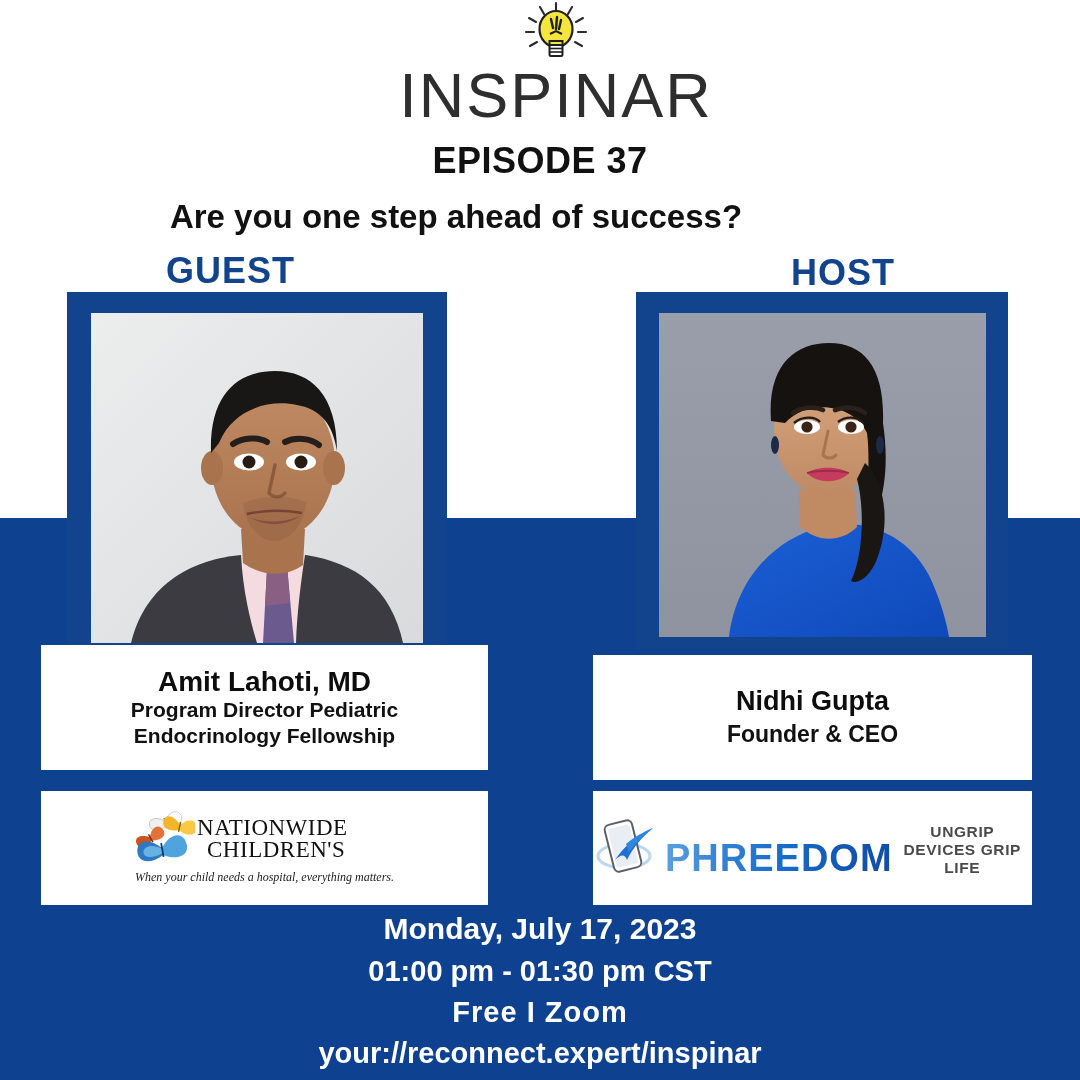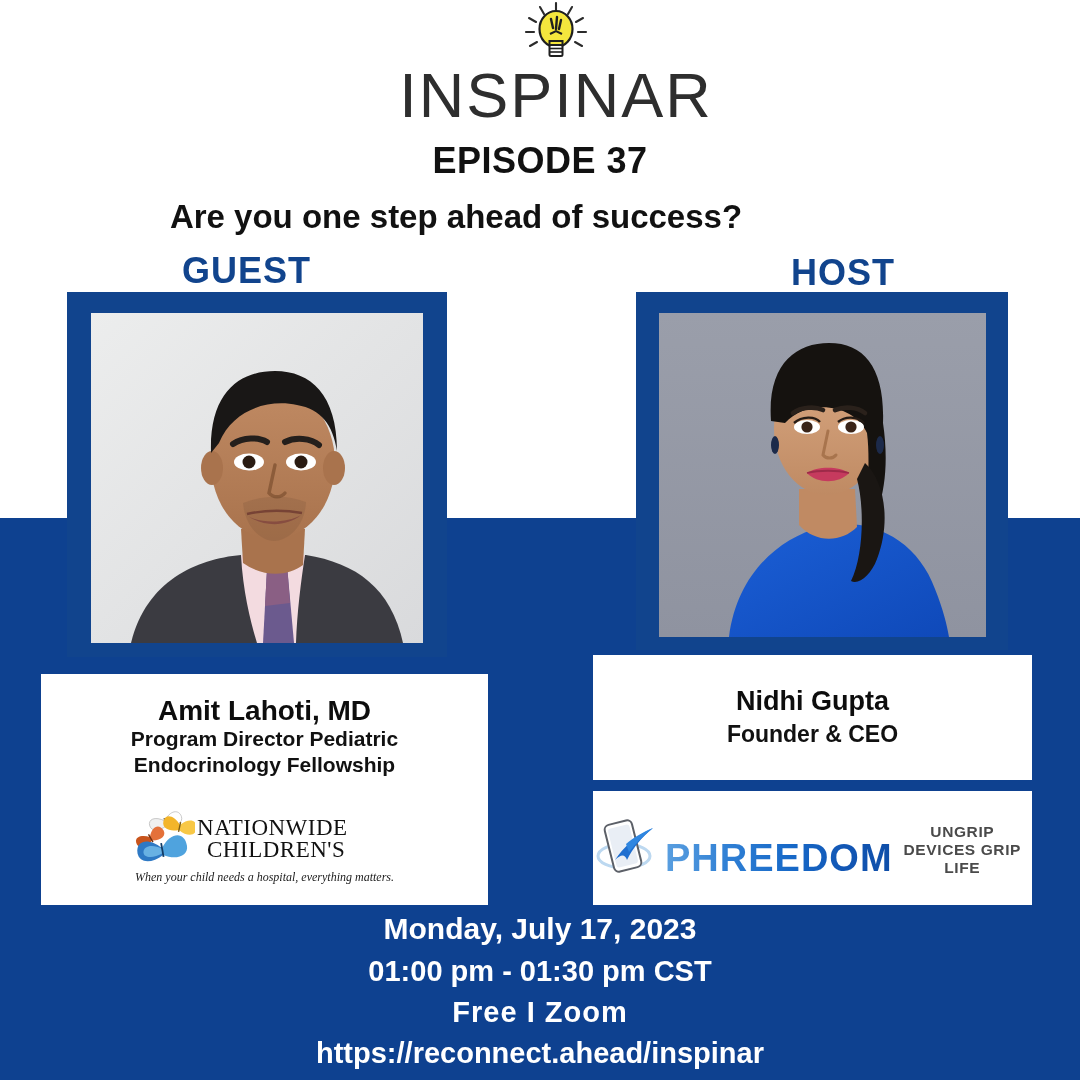--- a/index.html
+++ b/index.html
@@ -38,35 +38,35 @@
   .tagline{
     position:absolute;top:198px;left:0;width:912px;text-align:center;
     font-size:33px;font-weight:bold;color:#111111;
   }
 
   
   .role{
     position:absolute;font-size:36px;font-weight:bold;color:#11448D;
     letter-spacing:1px;
   }
-  .role.guest{top:250px;left:182px;}
+  .role.guest{top:250px;left:166px;}
   .role.host{top:252px;left:791px;}
 
   
   .frame{position:absolute;background:#11448D;}
   .frame.guest{left:67px;top:292px;width:380px;height:365px;}
   .frame.host{left:636px;top:292px;width:372px;height:358px;}
   .photo{position:absolute;overflow:hidden;}
   .photo.guest{left:91px;top:313px;width:332px;height:330px;background:#e3e4e6;}
   .photo.host{left:659px;top:313px;width:327px;height:324px;background:#9499a8;}
 
   
   .card{position:absolute;background:#ffffff;display:flex;flex-direction:column;
         align-items:center;justify-content:center;text-align:center;}
-  .card.name-guest{left:41px;top:674px;width:447px;height:125px;}
+  .card.name-guest{left:41px;top:645px;width:447px;height:125px;}
   .card.name-host{left:593px;top:655px;width:439px;height:125px;}
   .card.logo-guest{left:41px;top:791px;width:447px;height:114px;}
   .card.logo-host{left:593px;top:791px;width:439px;height:114px;}
 
   .person-name{font-size:28px;font-weight:bold;color:#0d0d0d;line-height:1.12;}
   .person-name.host-name{font-size:27px;}
   .person-title{font-size:21px;font-weight:bold;color:#111111;line-height:1.25;}
   .person-title.host-title{font-size:23px;margin-top:4px;}
   .title-line{display:block;}
 
@@ -306,16 +306,16 @@
         <span class="ph-word">PHREEDOM</span>
         <span class="ph-tag">UNGRIP DEVICES GRIP LIFE</span>
       </span>
     </div>
   </div>
 
   <div class="footer">
     <div class="f-date">Monday, July 17, 2023</div>
     <div class="f-time">01:00 pm - 01:30 pm CST</div>
     <div class="f-price">Free I  Zoom</div>
-    <div class="f-url">https://reconnect.ahead/inspinar</div>
+    <div class="f-url">your://reconnect.expert/inspinar</div>
   </div>
 
 </div>
 
 </body></html>

